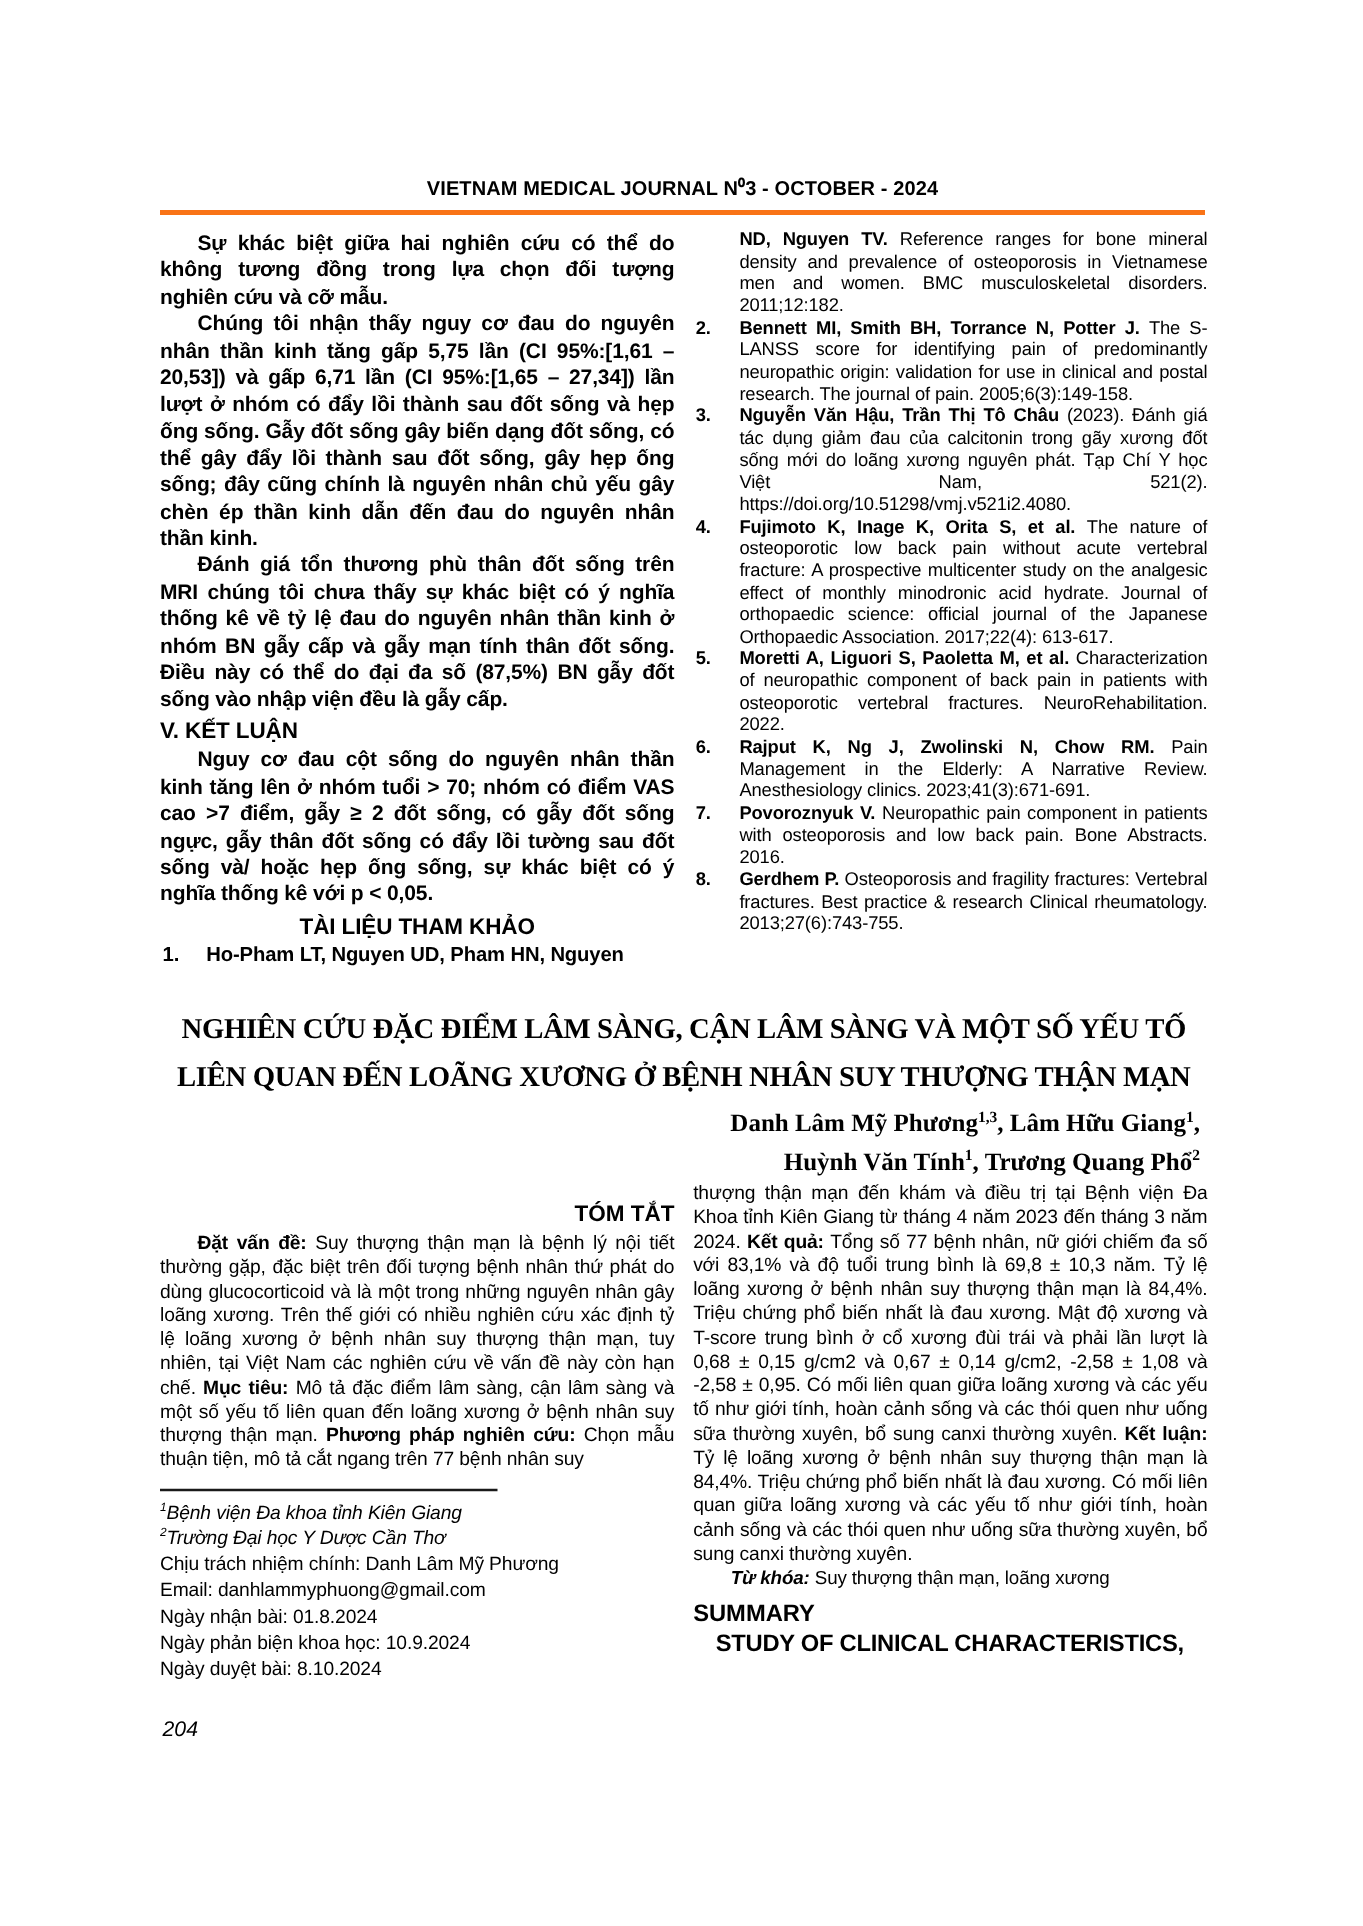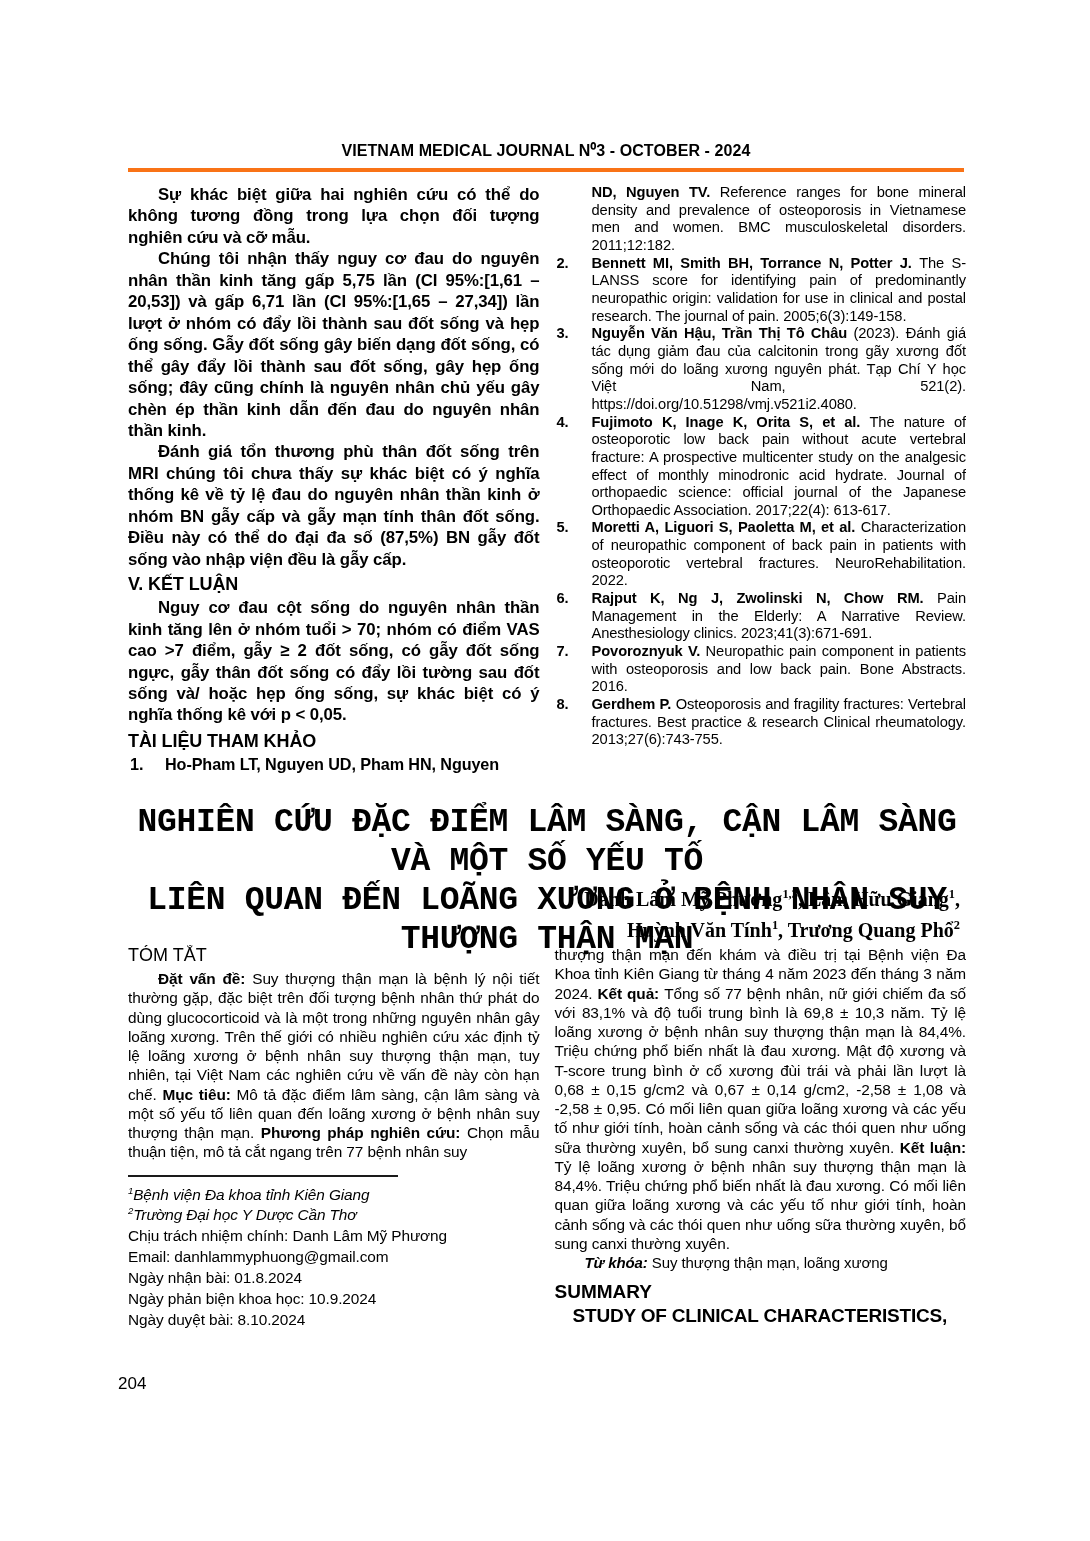--- a/index.html
+++ b/index.html
@@ -28,59 +28,59 @@
     display:flex;gap:15px;overflow:hidden;
   }
   .col{width:411.5px;}
   .discussion p{
     margin:0;font-size:16.8px;line-height:21.45px;
     text-align:justify;text-indent:30px;letter-spacing:-0.1px;font-weight:bold;
   }
   .section-heading{
     margin:4px 0 2px 0;font-size:18px;font-weight:bold;letter-spacing:-0.1px;
   }
-  .refs-heading{margin:5px 0 2px 0;}
+  .refs-heading{margin:5px 0 2px 0;text-align:center;}
   .ref-list{font-size:14.7px;line-height:17.65px;text-align:justify;letter-spacing:-0.1px;}
   .ref-item{position:relative;padding-left:37px;margin:0;}
   .ref-num{position:absolute;left:2px;top:0;font-weight:bold;}
   .ref-start{font-size:16.2px;line-height:20px;}
 
   
   .article-title{
     position:absolute;left:128px;top:803px;width:838px;
-    text-align:center;font-family:Liberation Mono, monospace;
-    font-weight:bold;font-size:33px;line-height:39px;letter-spacing:-0.3px;
+    text-align:center;font-family:Liberation Serif, serif;
+    font-weight:bold;font-size:23px;line-height:39px;letter-spacing:-0.3px;
   }
   .authors{
     position:absolute;left:128px;top:884px;width:832px;
     text-align:right;font-family:"Liberation Serif", serif;
     font-weight:bold;font-size:20px;line-height:30.5px;
   }
 
   
   .abstract-section{
     position:absolute;left:128px;top:945px;width:838px;height:420px;
     display:flex;gap:15px;overflow:hidden;
   }
-  .abstract-heading{margin:0 0 3px 0;font-size:18px;font-weight:normal;}
+  .abstract-heading{margin:16px 0 3px 0;font-size:18px;font-weight:bold;text-align:right;}
   .abstract-text{
     margin:0;font-size:15.4px;line-height:19.25px;
     text-align:justify;text-indent:30px;letter-spacing:-0.1px;
   }
   .abstract-text.flow-start{text-indent:0;}
   .keywords{margin:0;font-size:15px;line-height:19.25px;text-indent:30px;letter-spacing:-0.1px;}
   .summary-heading{margin:9px 0 0 0;font-size:19px;font-weight:bold;}
   .summary-title{margin:2px 0 0 0;padding-left:18px;font-size:19px;font-weight:bold;letter-spacing:-0.2px;}
 
   
   .footnotes{margin-top:13px;}
   .footnote-separator{width:270px;height:0;border-top:2px solid #1a1a1a;margin-bottom:8px;}
   .fn-line{font-size:15.4px;line-height:20.9px;letter-spacing:-0.1px;}
 
-  .page-number{position:absolute;left:118px;top:1374px;font-size:17px;}
+  .page-number{position:absolute;left:130px;top:1374px;font-size:17px;font-style:italic;}
 </style>
 </head>
 <body>
 
 <div class="page">
 
   <div class="journal-header">VIETNAM MEDICAL JOURNAL N⁰3 - OCTOBER - 2024</div>
 
   <div class="top-section">
 

